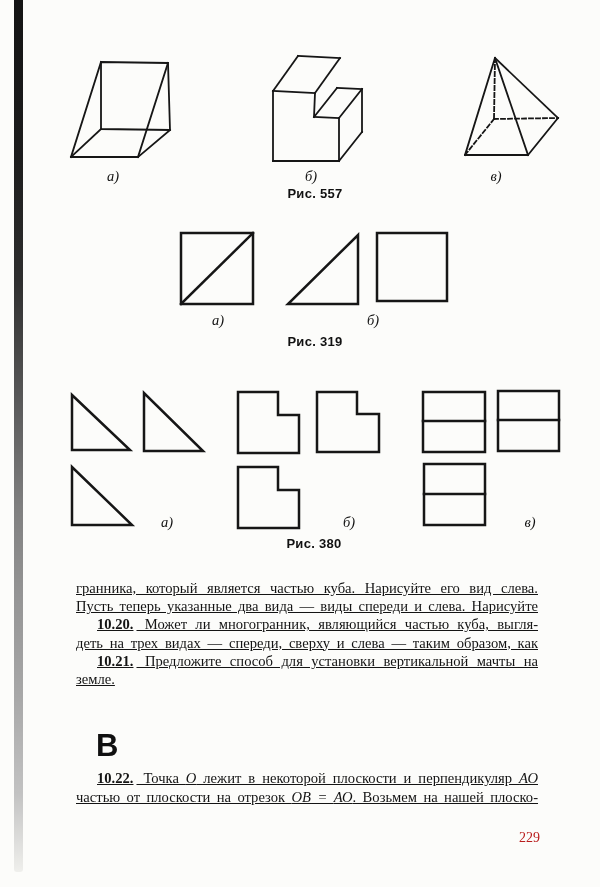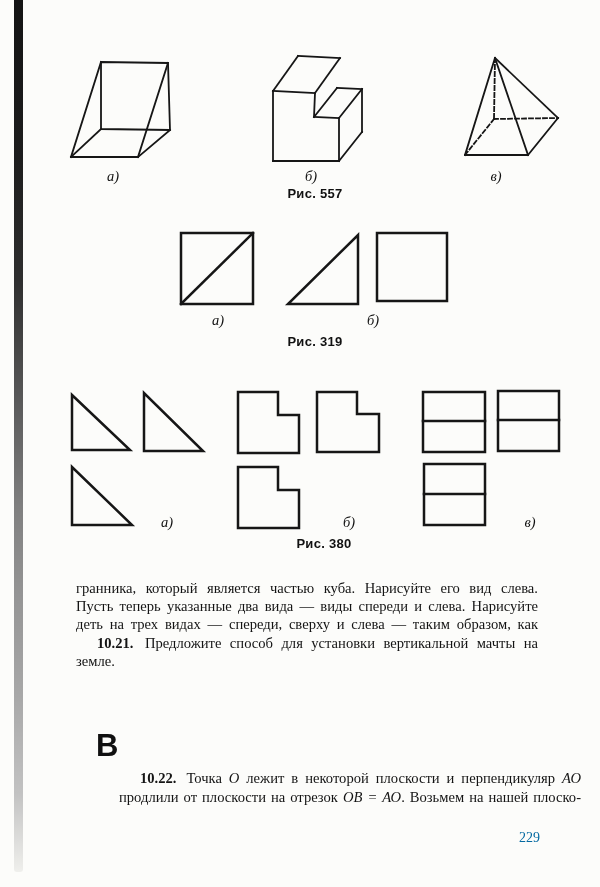--- a/index.html
+++ b/index.html
@@ -13,31 +13,31 @@
   #fig-svg{position:absolute;left:0;top:0;}
   #fig-svg polygon,#fig-svg line{fill:none;stroke:#161616;stroke-linejoin:miter;stroke-linecap:square;}
   #labels-layer{position:absolute;left:0;top:0;width:600px;height:887px;}
   .fig-caption{position:absolute;transform:translateX(-50%);
     font:bold 13px "Liberation Sans",sans-serif;color:#111;white-space:nowrap;letter-spacing:.3px;}
   .fig-label{position:absolute;transform:translateX(-50%);
     font:italic 14.5px "Liberation Serif",serif;color:#111;white-space:nowrap;}
   .textblock{position:absolute;left:76px;width:462px;color:#141414;
     font-size:14.6px;}
   #text-block-1{top:579px;line-height:18.2px;}
-  #text-block-2{top:769px;line-height:18.5px;margin-left:43px;}
-  .para{margin:0;}
+  #text-block-2{top:769px;line-height:18.5px;}
+  .para{margin:0;text-decoration:underline;}
   .ln{white-space:nowrap;}
   .ln.fill{text-align:justify;text-align-last:justify;}
   .ln.indent{text-indent:21px;}
   .seg-b{font-weight:bold;margin-right:3px;}
   .seg-i{font-style:italic;}
   #section-b{position:absolute;left:96px;top:728px;
     font:bold 31px "Liberation Sans",sans-serif;color:#101010;}
   #page-number{position:absolute;left:76px;top:830px;width:464px;text-align:right;
-    font-size:14px;color:#0369a1;}
+    font-size:14px;color:#b91c1c;}
 </style>
 </head>
 <body>
 
 <div class="page">
   <div class="binding"></div>
 
   <svg id="fig-svg" width="600" height="887" viewBox="0 0 600 887">
       <polygon points="101,62 168,63 170,130 101,129" stroke-width="1.8"></polygon>
       <line x1="101" y1="62" x2="71" y2="157" stroke-width="1.8"></line>
@@ -86,43 +86,44 @@
     </svg>
 
   <div id="labels-layer">
       <div class="fig-caption" style="left: 315px; top: 186px;">Рис. 557</div>
       <div class="fig-label" style="left: 113px; top: 168px;">а)</div>
       <div class="fig-label" style="left: 311px; top: 168px;">б)</div>
       <div class="fig-label" style="left: 496px; top: 168px;">в)</div>
       <div class="fig-caption" style="left: 315px; top: 334px;">Рис. 319</div>
       <div class="fig-label" style="left: 218px; top: 312px;">а)</div>
       <div class="fig-label" style="left: 373px; top: 312px;">б)</div>
-      <div class="fig-caption" style="left: 324px; top: 536px;">Рис. 380</div>
+      <div class="fig-caption" style="left: 314px; top: 536px;">Рис. 380</div>
       <div class="fig-label" style="left: 167px; top: 514px;">а)</div>
       <div class="fig-label" style="left: 349px; top: 514px;">б)</div>
       <div class="fig-label" style="left: 530px; top: 514px;">в)</div>
     </div>
 
   <div id="text-block-1" class="textblock">
       <div class="para">
         <div class="ln fill"><span>гранника, который является частью куба. Нарисуйте его вид слева.</span></div>
         <div class="ln fill"><span>Пусть теперь указанные два вида — виды спереди и слева. Нарисуйте</span></div>
       </div>
       <div class="para">
+        <div class="ln fill indent"><span class="seg-b">10.20.</span><span> Может ли многогранник, являющийся частью куба, выгля-</span></div>
         <div class="ln fill"><span>деть на трех видах — спереди, сверху и слева — таким образом, как</span></div>
       </div>
       <div class="para">
         <div class="ln fill indent"><span class="seg-b">10.21.</span><span> Предложите способ для установки вертикальной мачты на</span></div>
         <div class="ln"><span>земле.</span></div>
       </div>
     </div>
 
   <div id="section-b">В</div>
 
   <div id="text-block-2" class="textblock">
       <div class="para">
         <div class="ln fill indent"><span class="seg-b">10.22.</span><span> Точка </span><span class="seg-i">О</span><span> лежит в некоторой плоскости и перпендикуляр </span><span class="seg-i">АО</span></div>
-        <div class="ln fill"><span>продлили от плоскости на отрезок </span><span class="seg-i">ОВ</span><span class="seg-i"> = </span><span class="seg-i">АО</span><span>. Возьмем на нашей плоско-</span></div>
+        <div class="ln fill"><span>частью от плоскости на отрезок </span><span class="seg-i">ОВ</span><span class="seg-i"> = </span><span class="seg-i">АО</span><span>. Возьмем на нашей плоско-</span></div>
       </div>
     </div>
 
   <div id="page-number">229</div>
 </div>
 
 </body></html>

